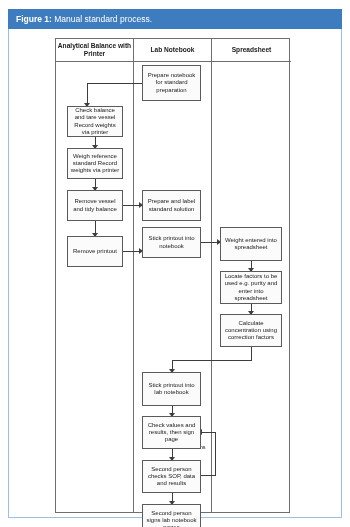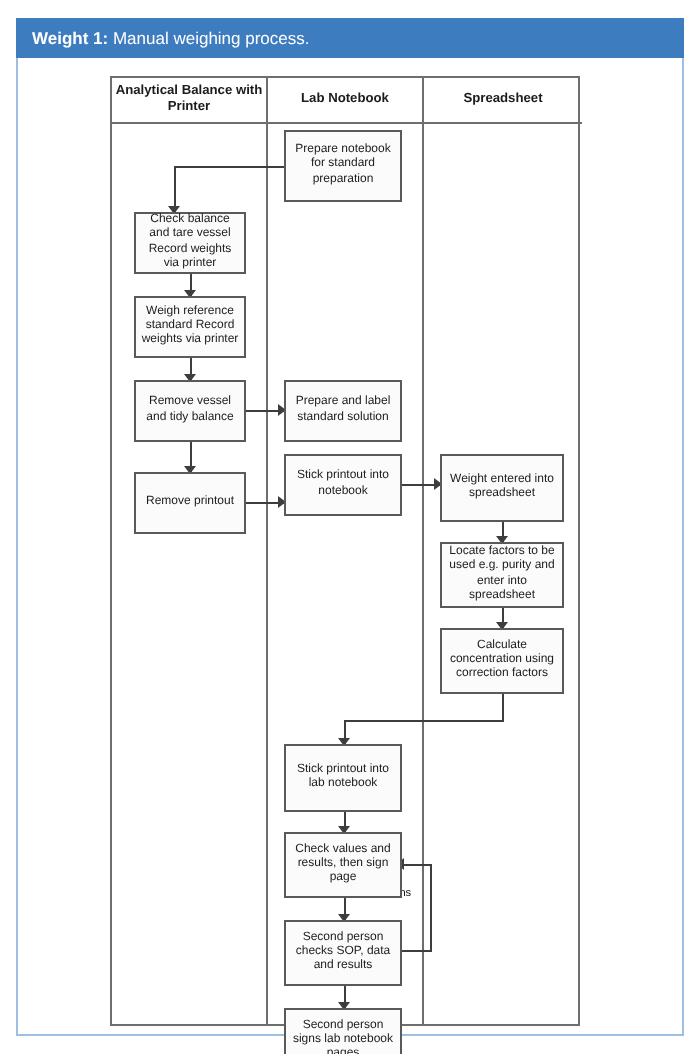--- a/index.html
+++ b/index.html
@@ -119,22 +119,22 @@
   }
 </style>
 </head>
 <body>
 
 <div id="figure">
 
   <div class="frame"></div>
 
   <div class="caption-bar">
-    <span class="cap-label">Weight 1:</span>
-    <span class="cap-text">Manual weighing process.</span>
+    <span class="cap-label">Figure 1:</span>
+    <span class="cap-text">Manual standard process.</span>
   </div>
 
   <div class="lanes">
 
     <div class="lane-head lane-1">Analytical Balance with Printer</div>
     <div class="lane-head lane-2">Lab Notebook</div>
     <div class="lane-head lane-3">Spreadsheet</div>
 
     <div class="lane-body lane-1"></div>
     <div class="lane-body lane-2"></div>

